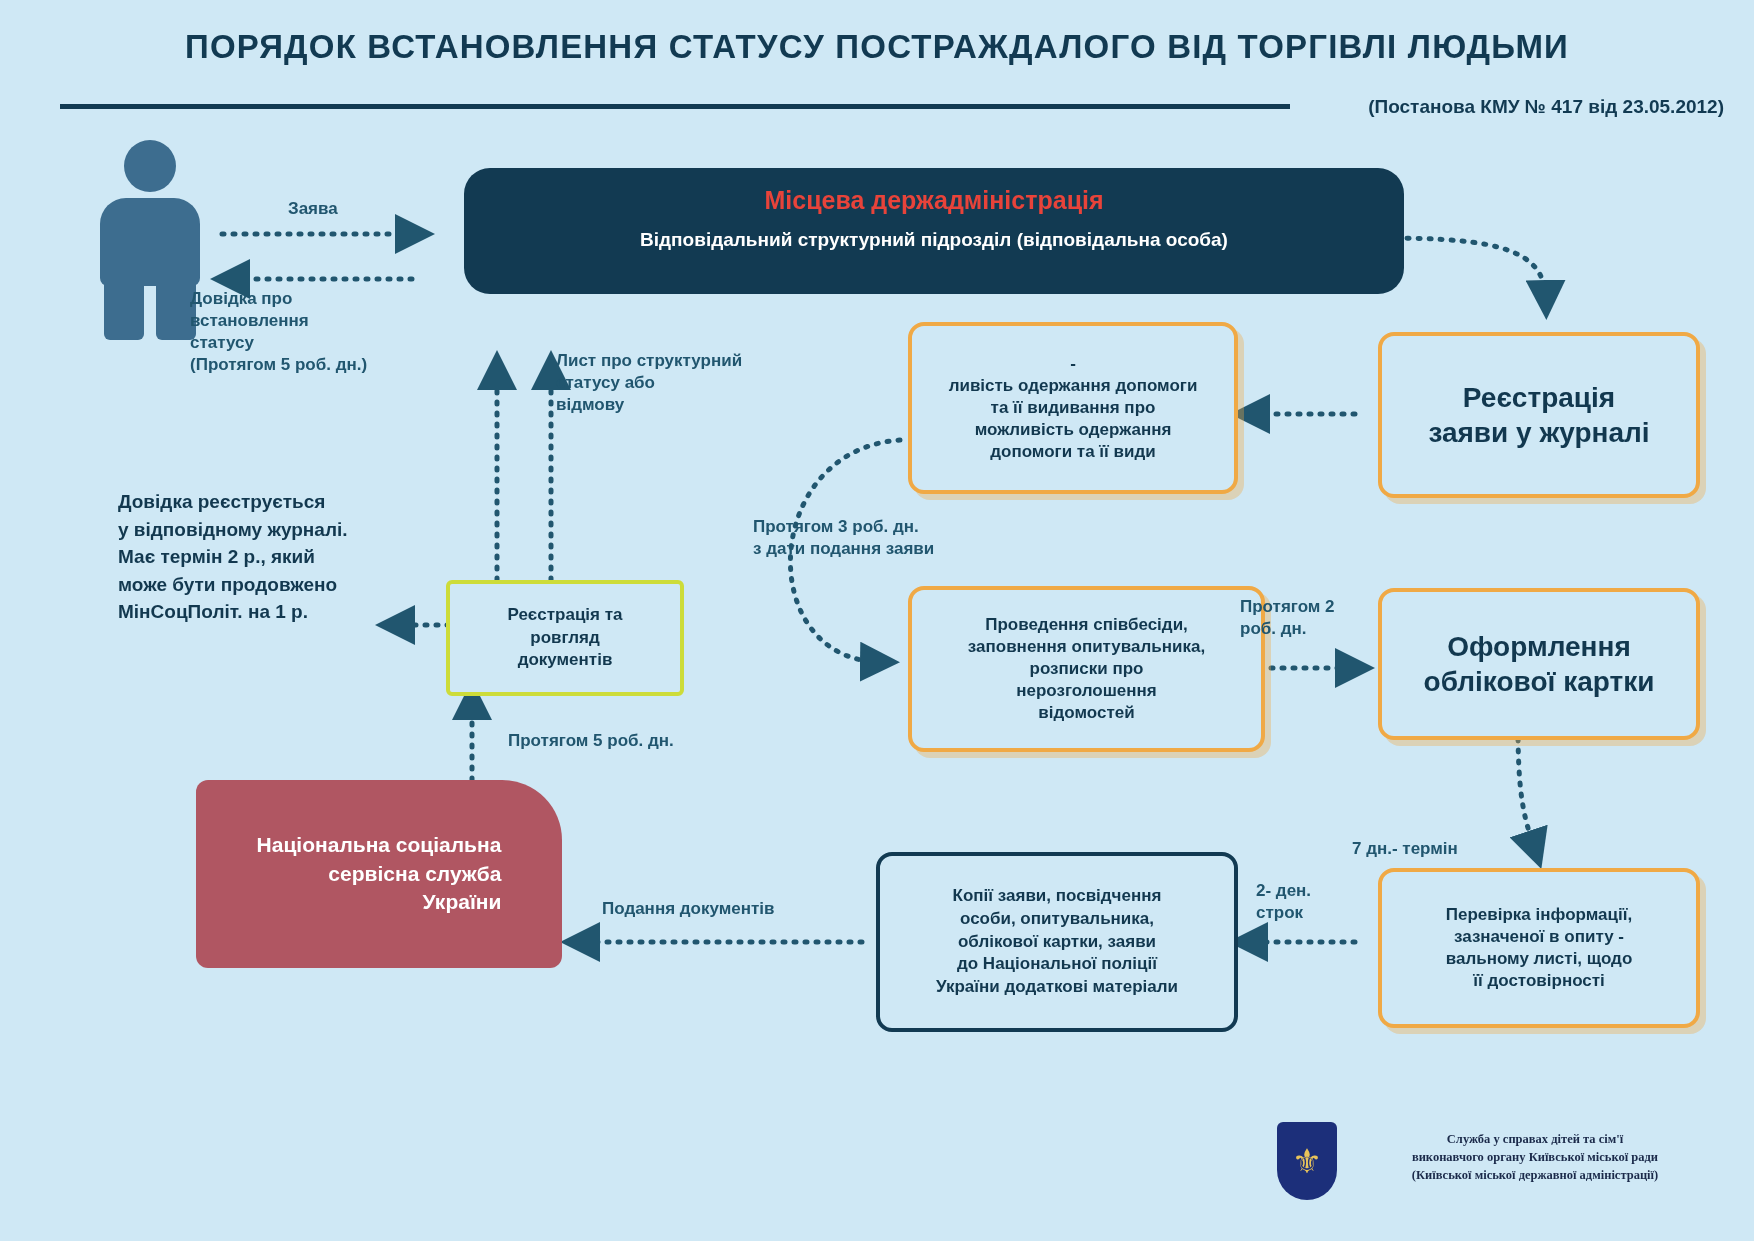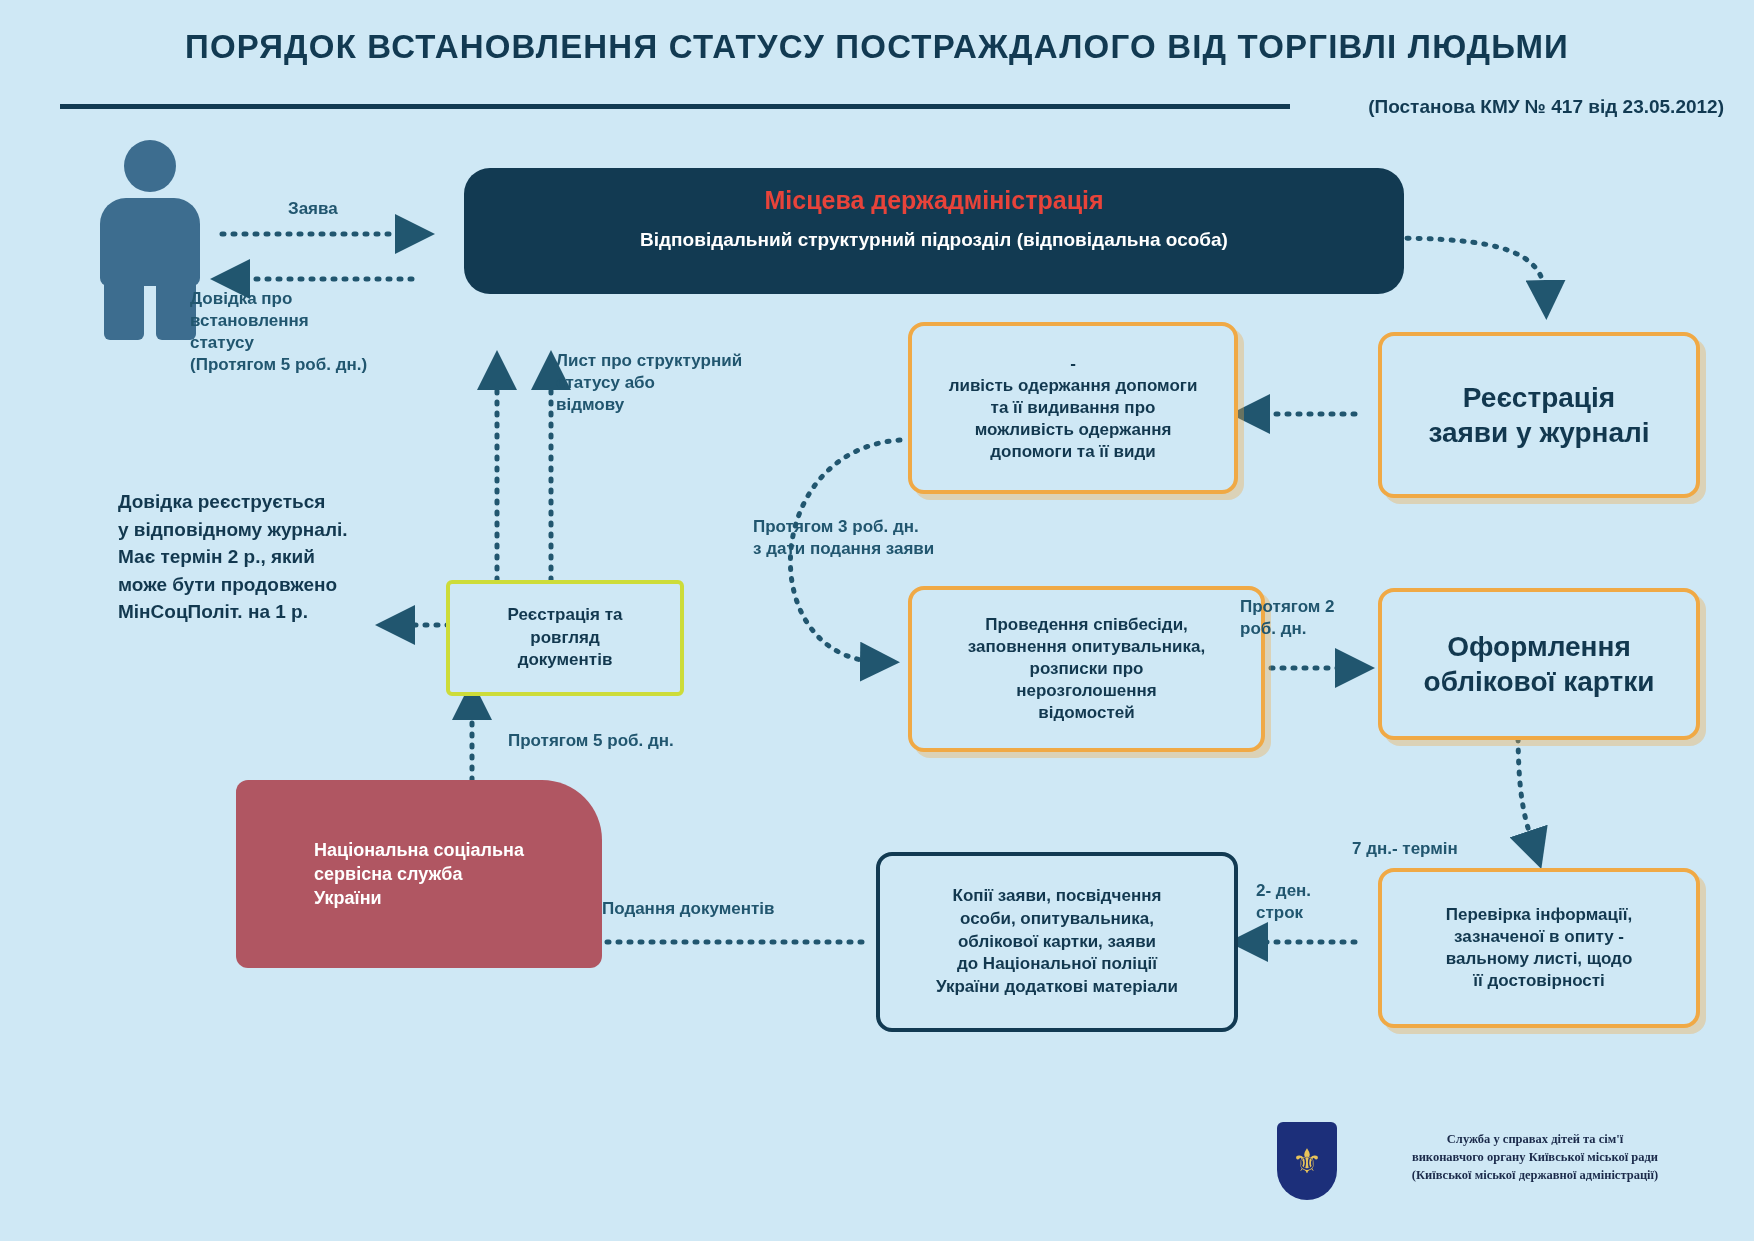--- a/index.html
+++ b/index.html
@@ -69,22 +69,22 @@
     display:flex;align-items:center;justify-content:center;line-height:1.35;
   }
   .navybord{
     background:#cfe8f5;border:4px solid #123a52;border-radius:16px;
     color:#12384f;font-weight:bold;text-align:center;font-size:17px;
     display:flex;align-items:center;justify-content:center;line-height:1.35;
     padding:10px 12px;box-sizing:border-box;
   }
   .redbox{
     background:#b05662;border-radius:12px 60px 12px 12px;
-    color:#ffffff;font-weight:bold;text-align:left;font-size:18px;
-    display:flex;align-items:center;justify-content:center;line-height:1.35;margin-left:40px;
+    color:#ffffff;font-weight:bold;text-align:right;font-size:21px;
+    display:flex;align-items:center;justify-content:center;line-height:1.35;
   }
 
   
   .label{
     position:absolute;color:#21566f;font-weight:bold;font-size:17px;line-height:1.3;
   }
   .note{
     position:absolute;color:#12384f;font-weight:bold;font-size:19px;line-height:1.45;
   }
 

